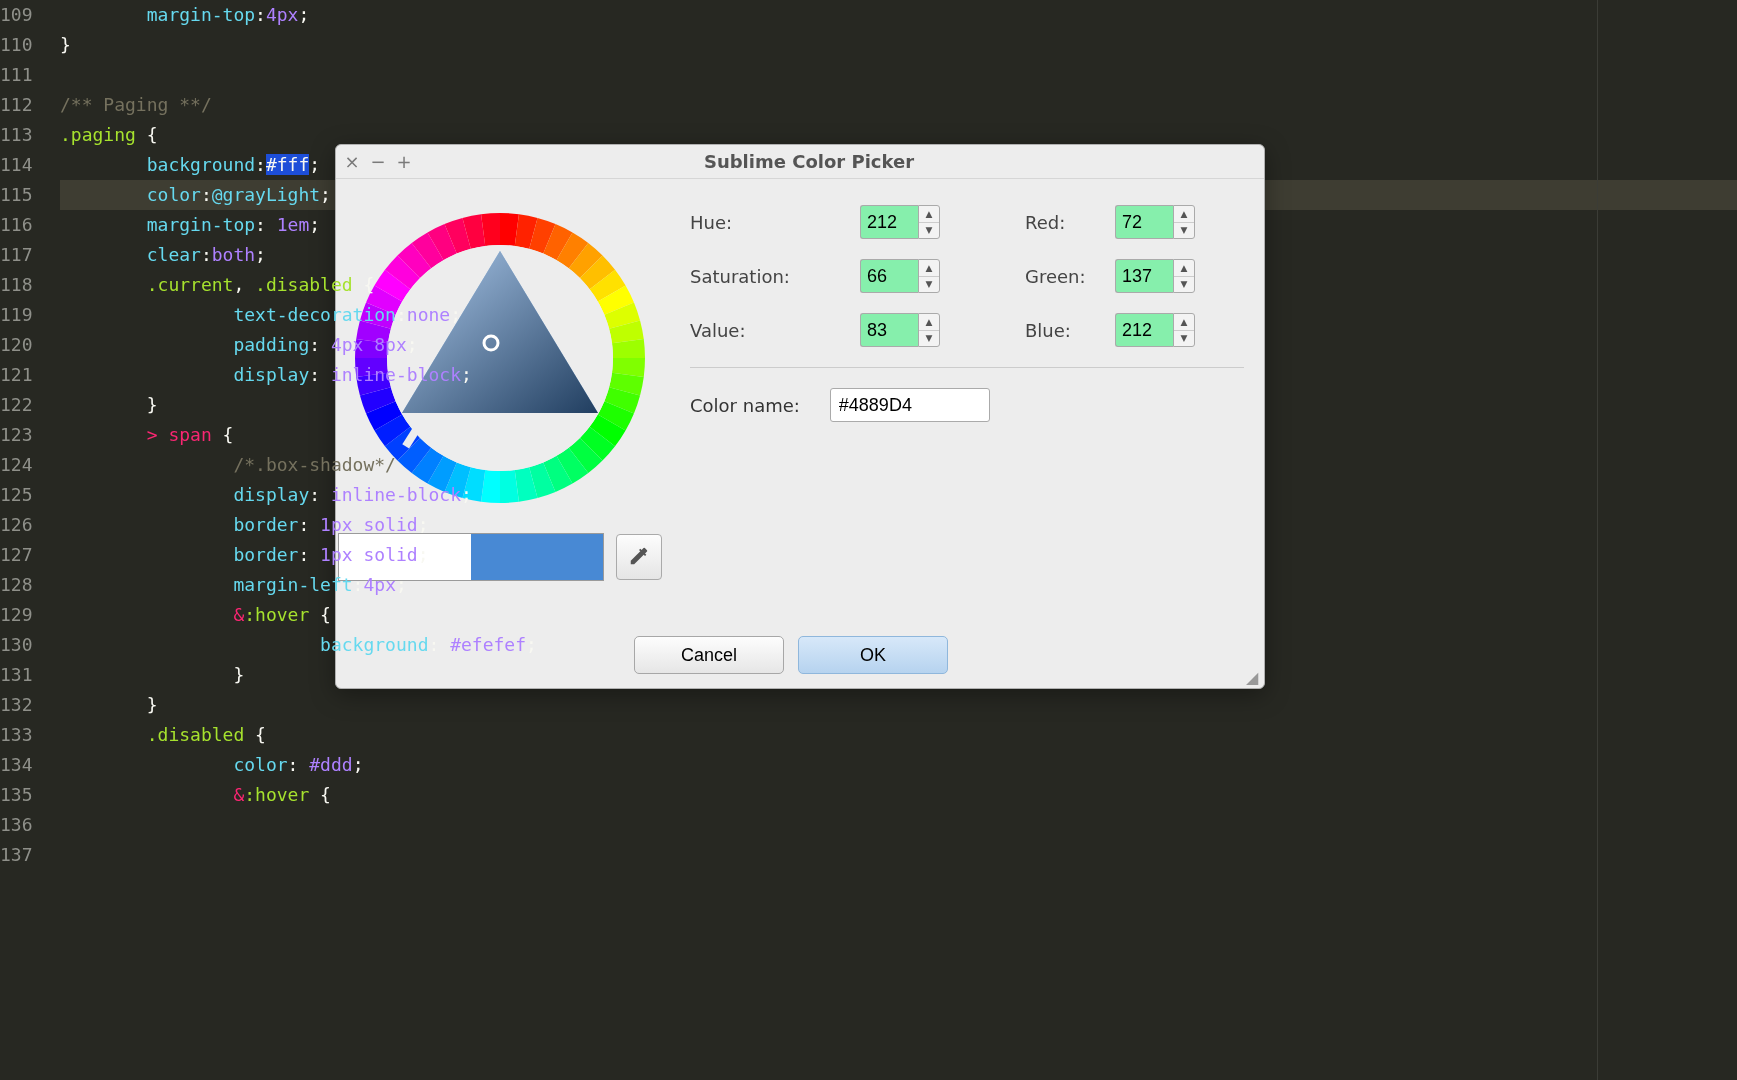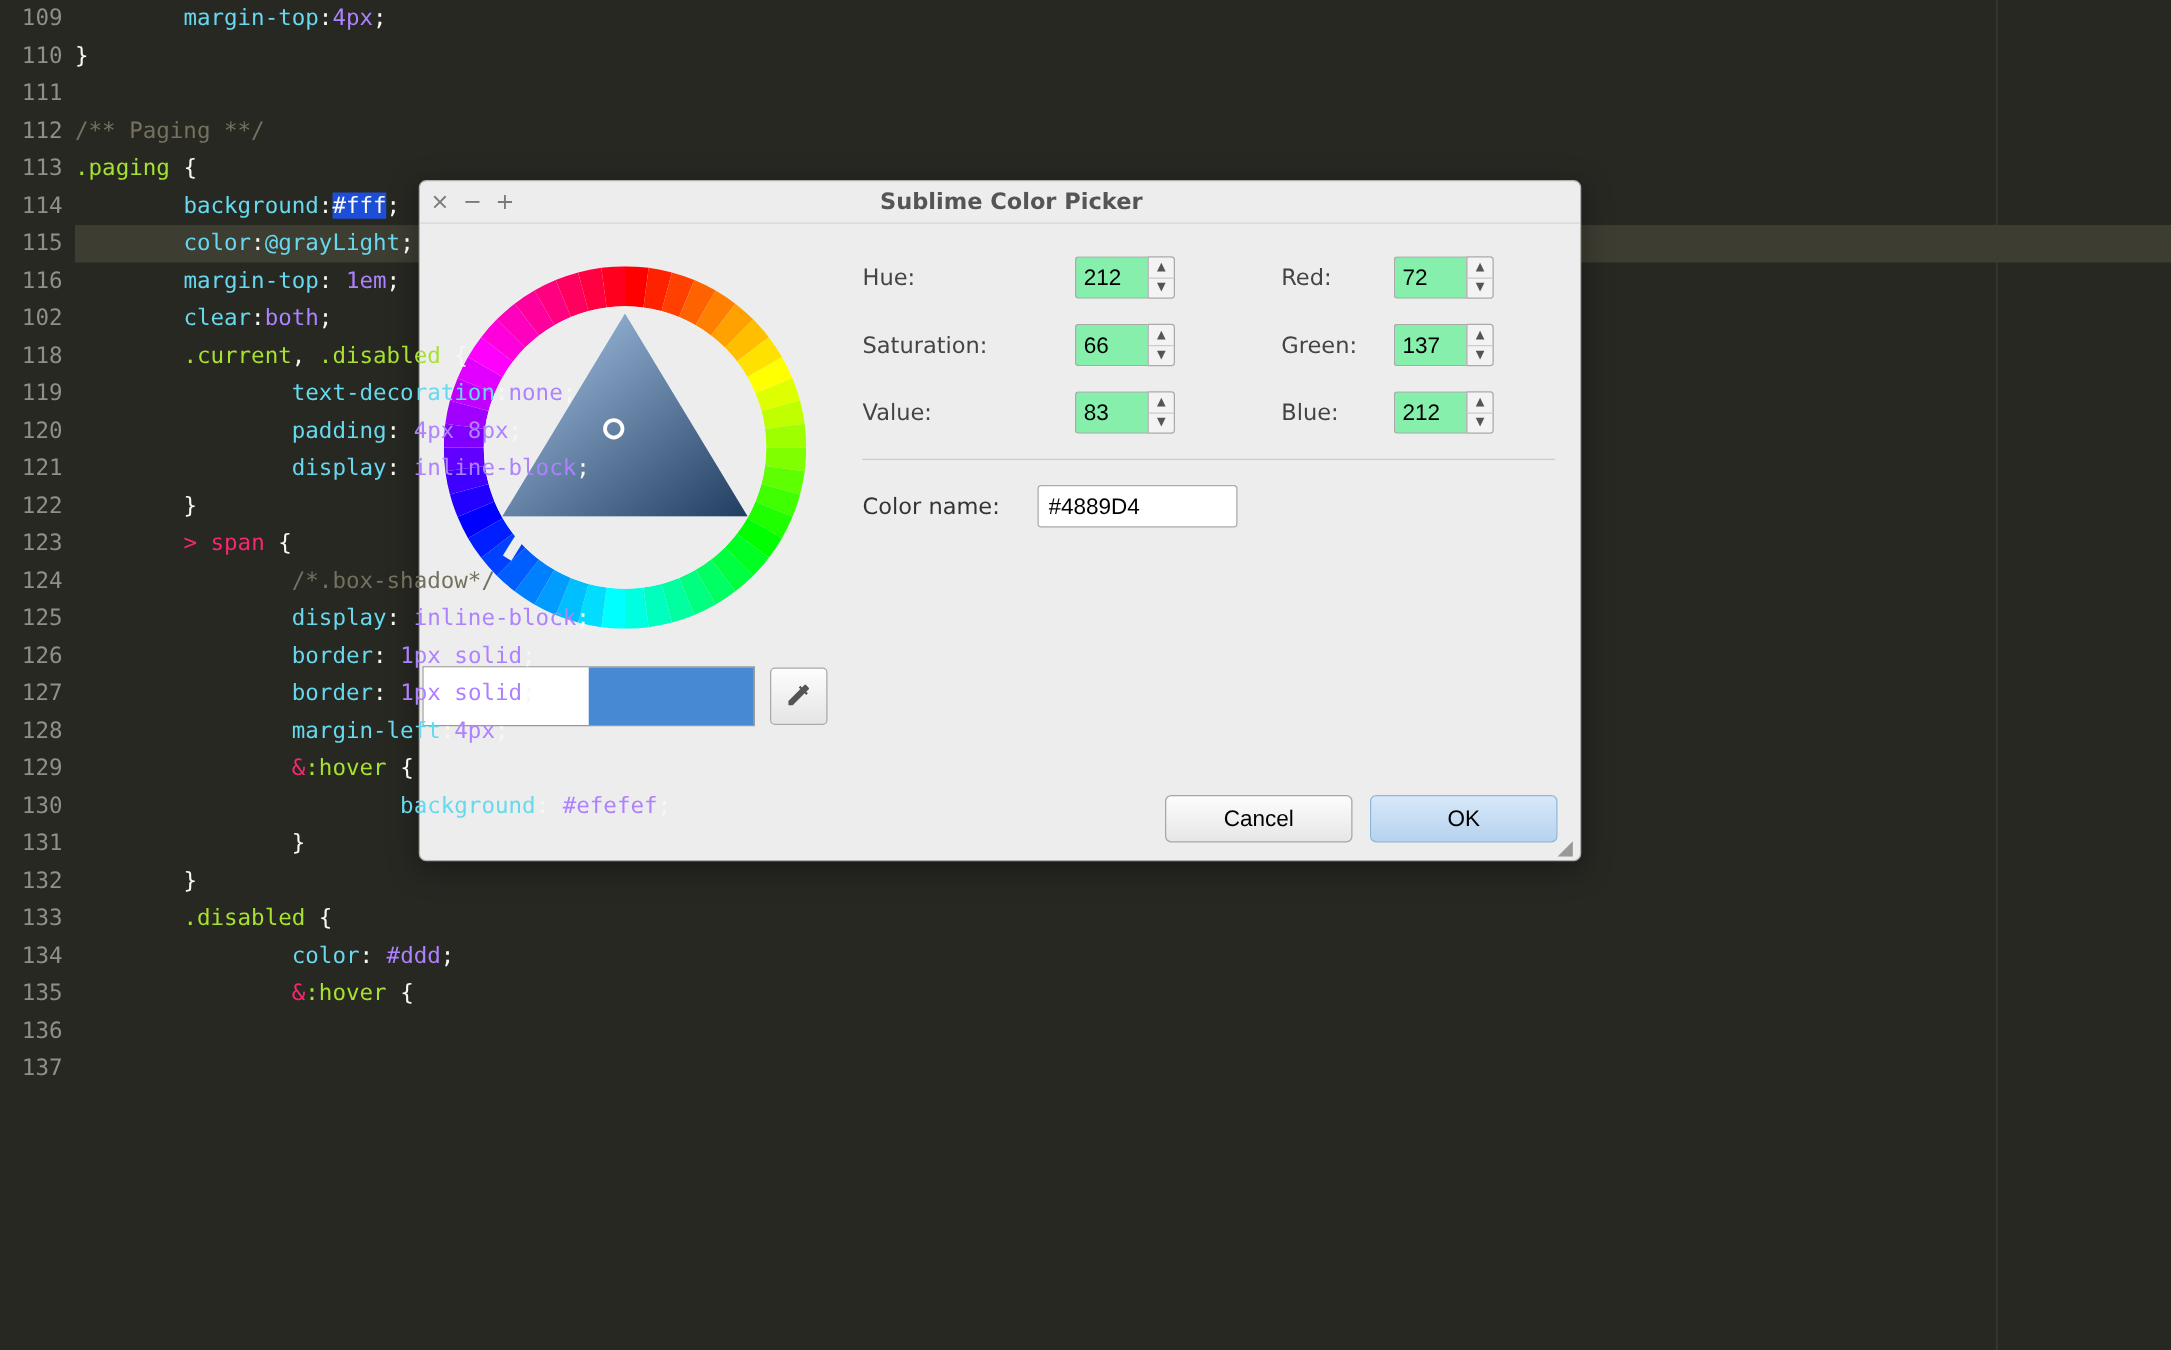--- a/index.html
+++ b/index.html
@@ -11,21 +11,21 @@
     height: 1080px;
     overflow: hidden;
     position: relative;
   }
   .editor {
     display: flex;
     height: 100%;
   }
   .gutter {
     width: 60px;
-    text-align: right;
+    text-align: left;
     color: #8f908a;
     padding-right: 10px;
     user-select: none;
   }
   .gutter .ln { height: 30px; line-height: 30px; }
   .code {
     flex: 1;
     color: #f8f8f2;
     position: relative;
   }
@@ -132,21 +132,21 @@
 
   .hr { border:none; border-top:1px solid #ccc; margin:20px 0; }
 
   .color-name-row { display:flex; align-items:center; gap:30px; }
   .color-name-row input {
     width:160px; height:34px; border:1px solid #aaa; border-radius:3px;
     padding:2px 8px; font-size:18px; background:#fff;
   }
 
   .dlg-footer {
-    display:flex; justify-content:flex-end; gap:14px;
+    display:flex; justify-content:center; gap:14px;
     padding:0 18px 14px 0;
   }
   .btn {
     min-width:150px; height:38px;
     border:1px solid #a7a7a7; border-radius:5px;
     font-size:18px; cursor:pointer;
     background:linear-gradient(#fdfdfd,#e6e6e6);
   }
   .btn.primary {
     background:linear-gradient(#d7e8f9,#b6d3ef);
@@ -163,21 +163,21 @@
 <div class="editor">
   <div class="gutter" id="gutter">
       <div class="ln">109</div>
       <div class="ln">110</div>
       <div class="ln">111</div>
       <div class="ln">112</div>
       <div class="ln">113</div>
       <div class="ln">114</div>
       <div class="ln">115</div>
       <div class="ln">116</div>
-      <div class="ln">102</div>
+      <div class="ln">117</div>
       <div class="ln">118</div>
       <div class="ln">119</div>
       <div class="ln">120</div>
       <div class="ln">121</div>
       <div class="ln">122</div>
       <div class="ln">123</div>
       <div class="ln">124</div>
       <div class="ln">125</div>
       <div class="ln">126</div>
       <div class="ln">127</div>

